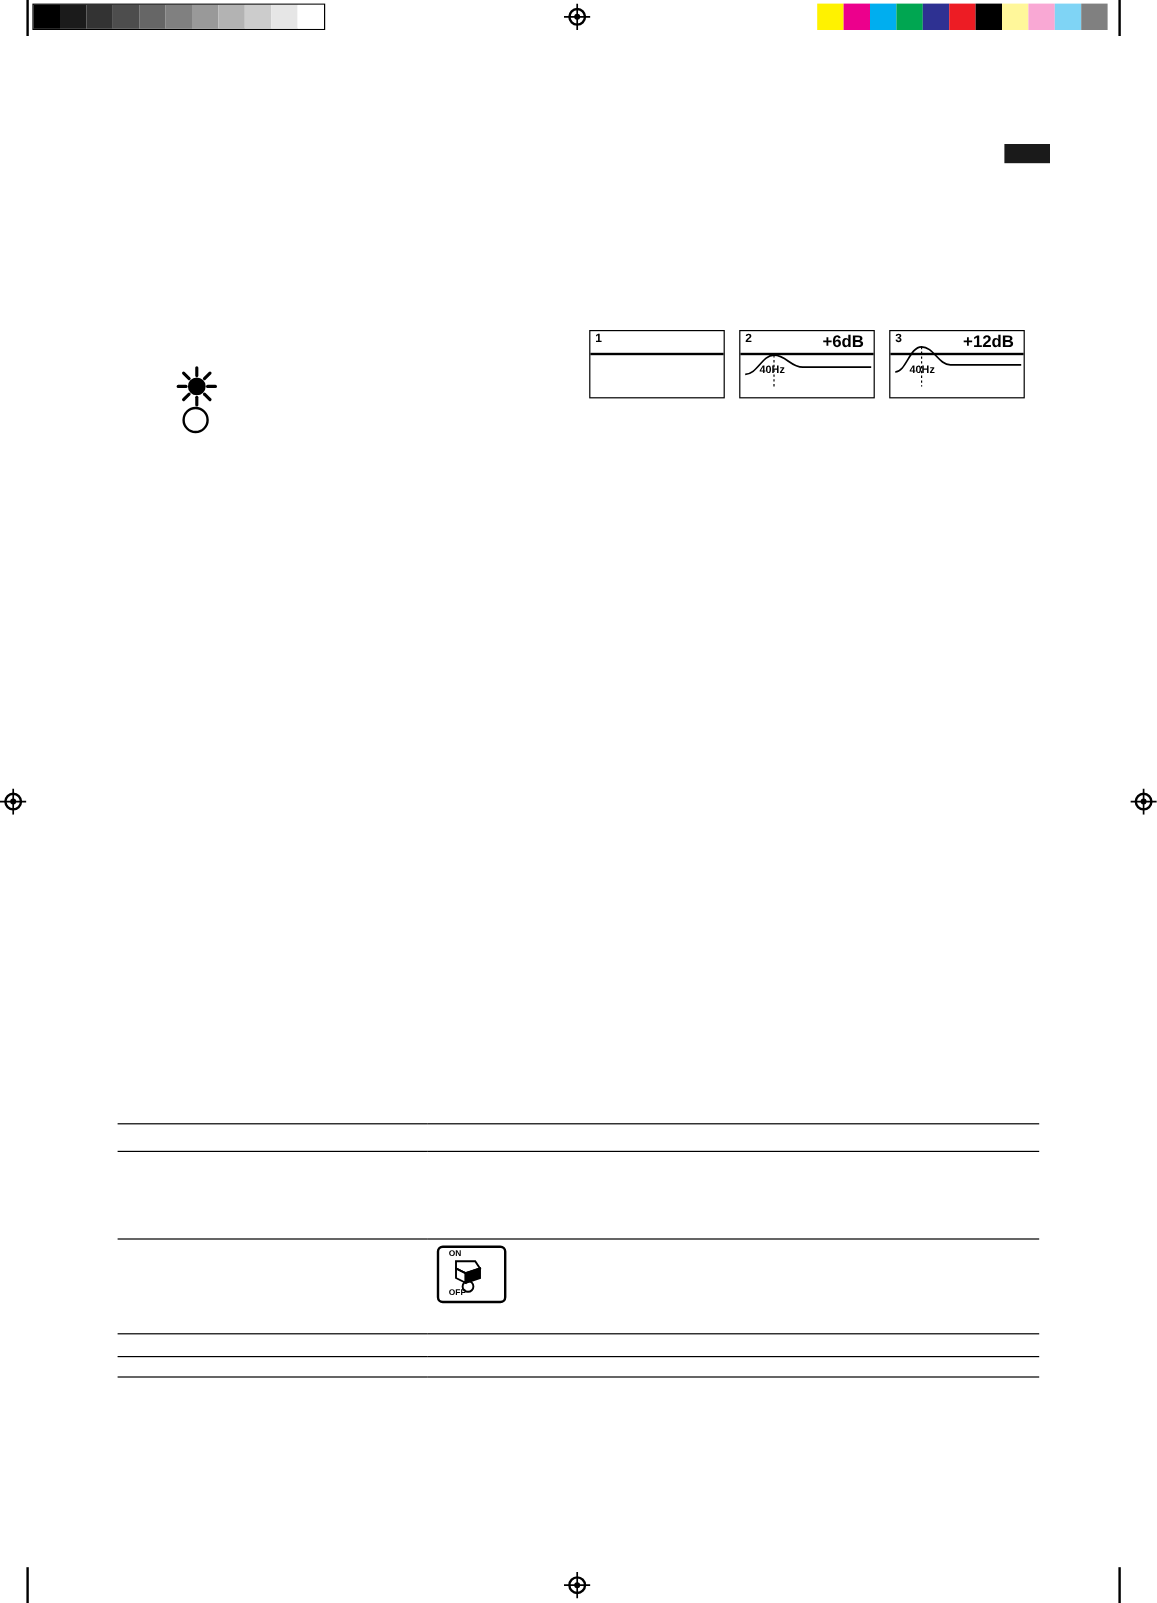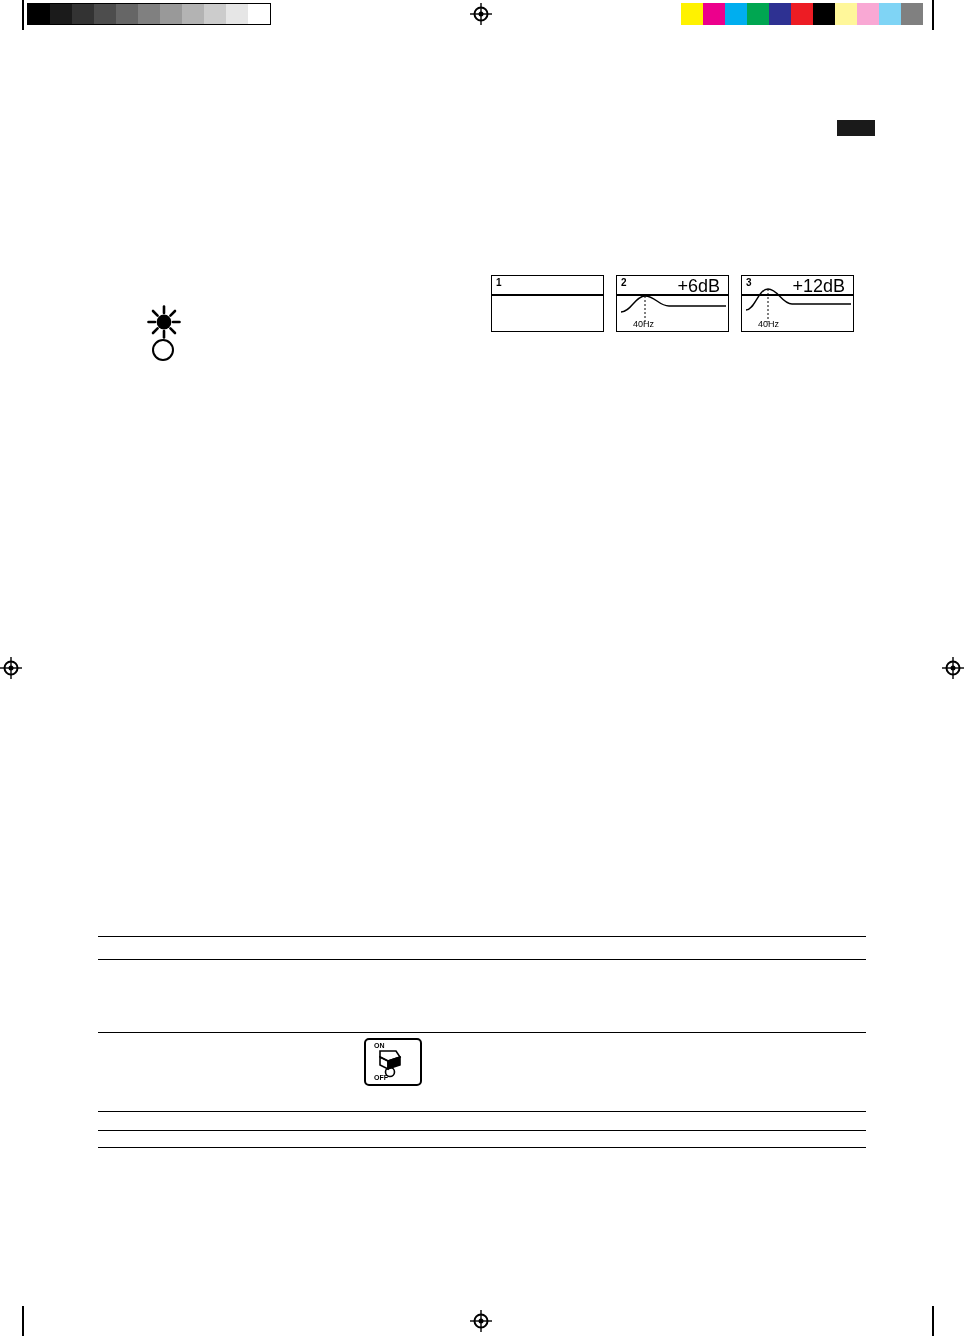--- a/index.html
+++ b/index.html
@@ -126,31 +126,31 @@
     left: 0;
     right: 0;
     top: 18px;
     height: 1.5px;
     background: #000;
   }
   .eq-box .gain {
     position: absolute;
     right: 8px;
     top: 1px;
-    font-size: 18px;
-    font-weight: normal;
+    font-size: 14px;
+    font-weight: bold;
     line-height: 1;
     margin-left: 28px;
   }
   .eq-box .freq {
     position: absolute;
     left: 16px;
-    bottom: 2px;
+    bottom: 18px;
     font-size: 9px;
-    font-weight: normal;
+    font-weight: bold;
     line-height: 1;
   }
   .eq-box svg {
     position: absolute;
     left: 0;
     top: 0;
   }
 
   
   .spec-table {

